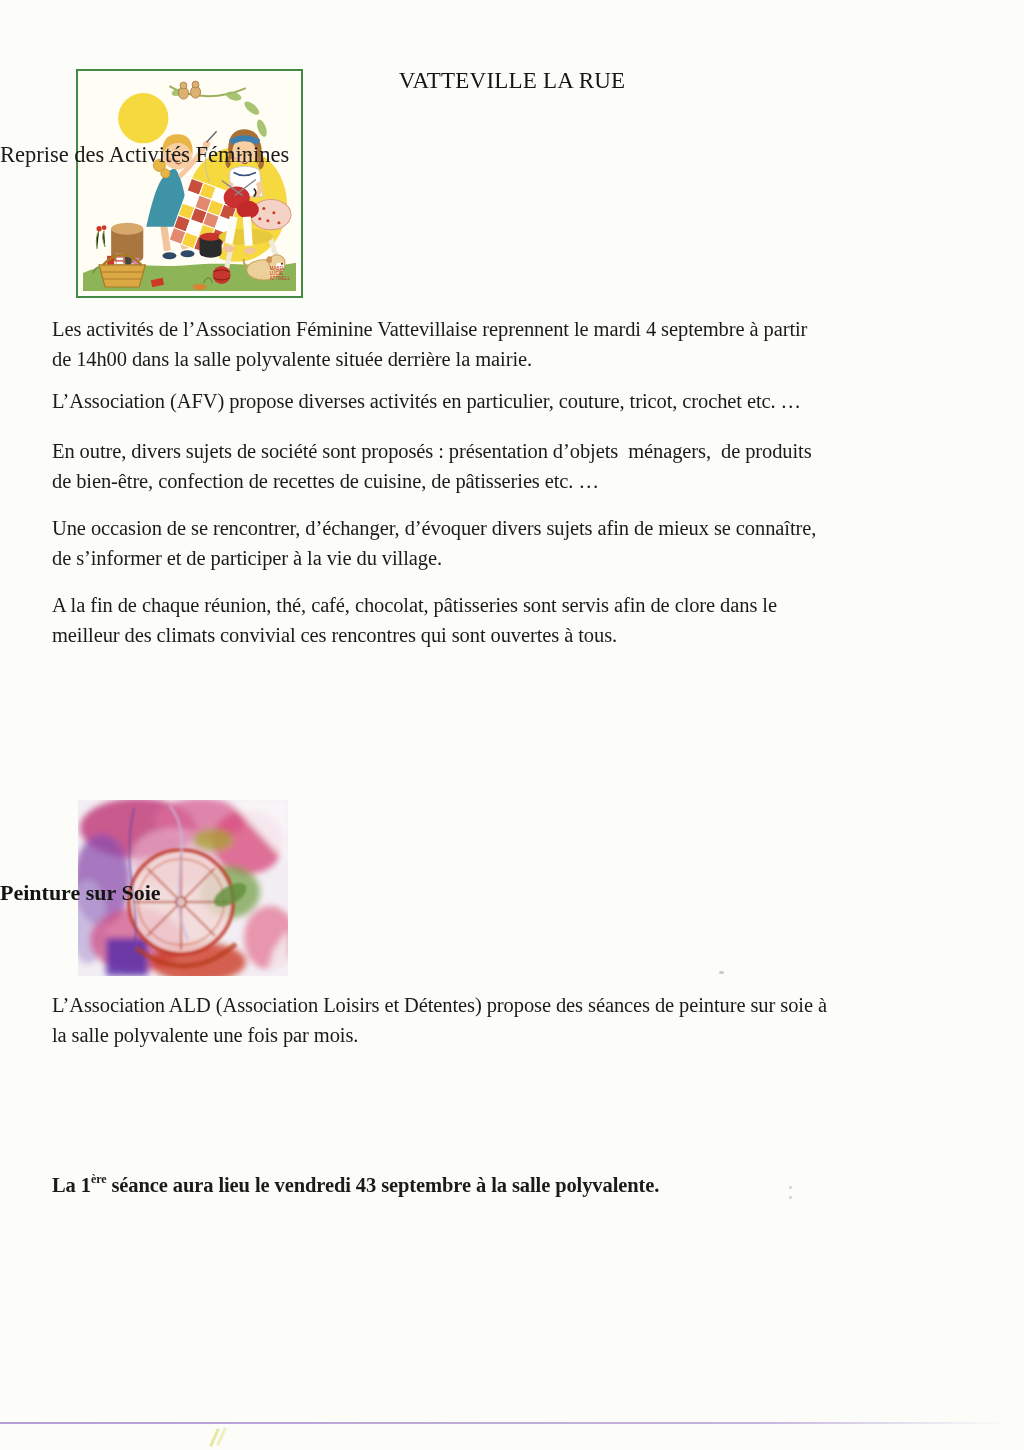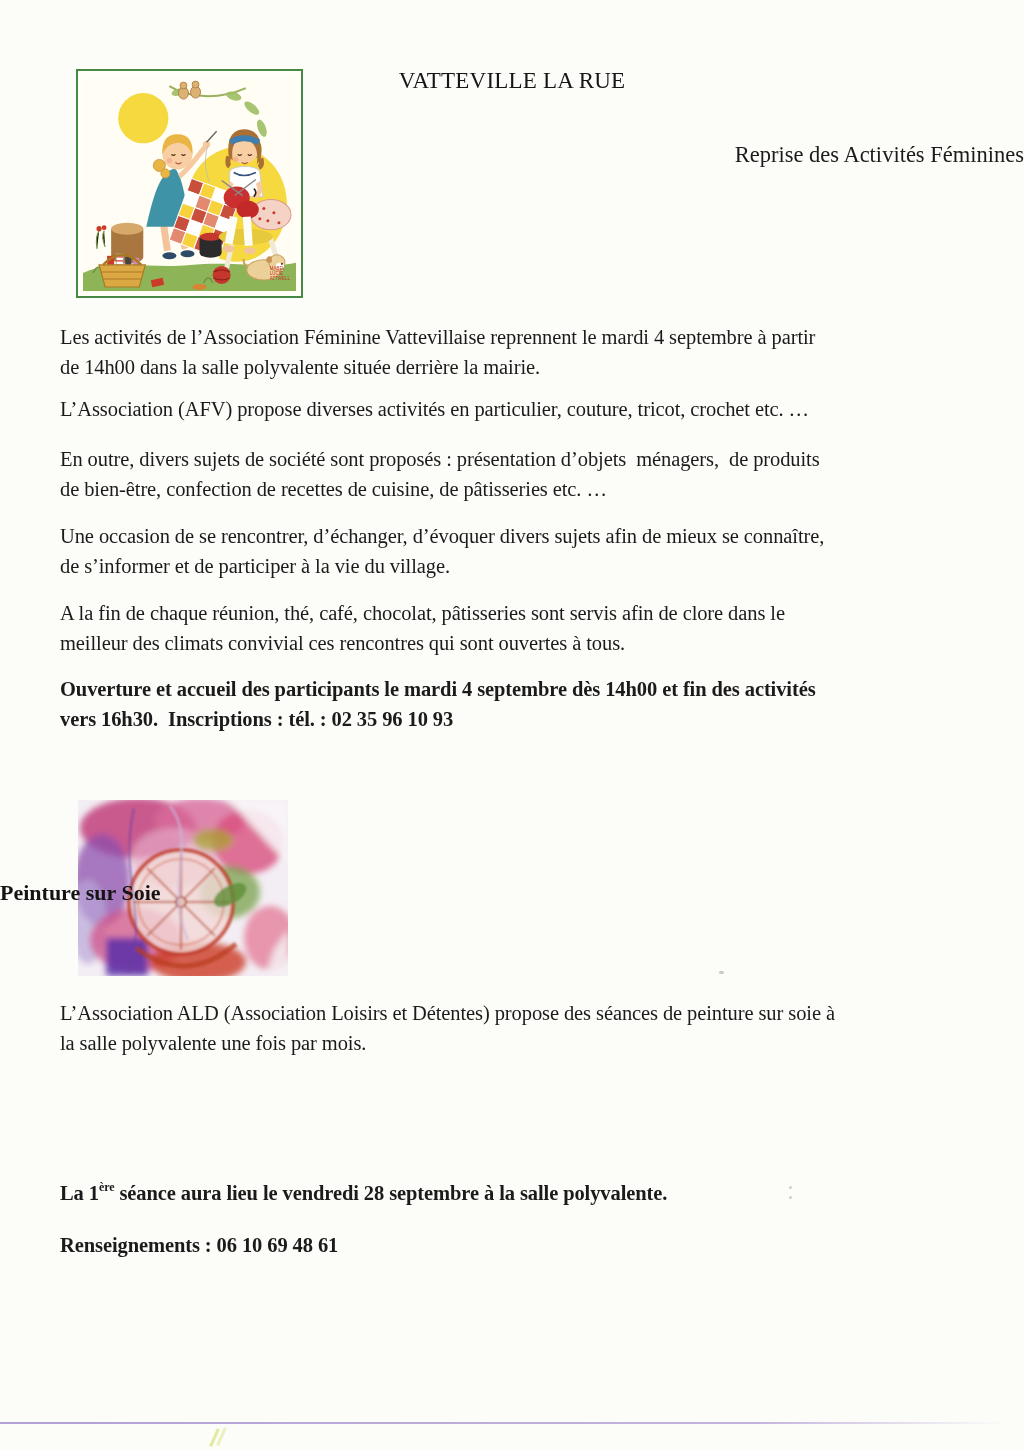--- a/index.html
+++ b/index.html
@@ -1,26 +1,26 @@
 <!DOCTYPE html>
 <html><head>
 <meta charset="utf-8">
 <style>
   html,body{margin:0;padding:0;background:#fcfcf9;}
   .page{position:relative;width:1024px;height:1450px;background:#fcfcf9;
         font-family:"Liberation Serif",serif;overflow:hidden;}
 
   .title{position:absolute;left:0;top:68px;width:100%;text-align:center;
          font-size:23px;color:#161616;letter-spacing:.2px;}
-  .subtitle{position:absolute;left:0;top:142px;width:100%;text-align:right;
+  .subtitle{position:absolute;left:0;top:142px;width:100%;text-align:left;
             font-size:22.5px;color:#1b1b1b;}
   .heading2{position:absolute;left:0;top:880px;width:100%;text-align:left;
             font-size:22px;font-weight:700;color:#141414;}
 
-  .para{position:absolute;left:52px;margin:8px;white-space:pre;
+  .para{position:absolute;left:52px;margin:0;white-space:pre;
         font-size:20.5px;line-height:30px;color:#1b1b1b;letter-spacing:-0.1px;}
   .bold{font-weight:700;}
   .para sup{font-size:12px;vertical-align:baseline;position:relative;top:-9px;text-align:center;}
 
   .frame1{position:absolute;left:76px;top:69px;width:227px;height:229px;
           border:2px solid #448a44;background:#fffef7;box-sizing:border-box;padding:5px;}
   .frame1 svg{width:100%;height:100%;display:block;}
   .frame2{position:absolute;left:78px;top:800px;width:210px;height:176px;}
   .frame2 svg{width:100%;height:100%;display:block;}
 
@@ -187,22 +187,20 @@
 
   <p class="para" style="top:314px">Les activités de l’Association Féminine Vattevillaise reprennent le mardi 4 septembre à partir
 de 14h00 dans la salle polyvalente située derrière la mairie.</p>
   <p class="para" style="top:386px">L’Association (AFV) propose diverses activités en particulier, couture, tricot, crochet etc. …</p>
   <p class="para" style="top:436px">En outre, divers sujets de société sont proposés : présentation d’objets  ménagers,  de produits
 de bien-être, confection de recettes de cuisine, de pâtisseries etc. …</p>
   <p class="para" style="top:513px">Une occasion de se rencontrer, d’échanger, d’évoquer divers sujets afin de mieux se connaître,
 de s’informer et de participer à la vie du village.</p>
   <p class="para" style="top:590px">A la fin de chaque réunion, thé, café, chocolat, pâtisseries sont servis afin de clore dans le
 meilleur des climats convivial ces rencontres qui sont ouvertes à tous.</p>
-  <p class="para bold" style="top:666px">Ouverture et accueil des participants le mardi 4 septembre dès 14h00 et fin des activités
-vers 16h30.  Inscriptions : tél. : 02 35 96 10 93</p>
 
   <div class="frame2">
     <svg viewBox="0 0 210 176">
       <defs>
         <filter id="wash" x="-20%" y="-20%" width="140%" height="140%">
             <feGaussianBlur stdDeviation="3"></feGaussianBlur>
           </filter>
         <filter id="soft" x="-20%" y="-20%" width="140%" height="140%">
             <feGaussianBlur stdDeviation="1"></feGaussianBlur>
           </filter>
@@ -236,22 +234,21 @@
         <path d="M58,148 Q108,186 158,144" stroke="#b93a20" stroke-width="5" fill="none" opacity=".7"></path>
         <path d="M56,8 C40,78 72,118 50,172" stroke="#6a3fa0" stroke-width="2" fill="none" opacity=".6"></path>
         <path d="M92,6 C120,40 86,90 110,140" stroke="#c9b8dd" stroke-width="3" fill="none" opacity=".6"></path>
       </g>
     </svg>
   </div>
 
   <div class="heading2">Peinture sur Soie</div>
   <p class="para" style="top:990px">L’Association ALD (Association Loisirs et Détentes) propose des séances de peinture sur soie à
 la salle polyvalente une fois par mois.</p>
-  <p class="para bold" style="top:1170px"><span>La 1</span><sup>ère</sup><span> séance aura lieu le vendredi 28 septembre à la salle polyvalente.</span></p>
-  <p class="para bold" style="top:1222px">Renseignements : 06 10 69 48 61</p>
+  <p class="para bold" style="top:1170px"><span>La 1</span><sup>ère</sup><span> séance aura lieu le vendredi 43 septembre à la salle polyvalente.</span></p>
 
   <div class="dot-artifact d1"></div>
   <div class="dot-artifact d2"></div>
   <div class="dot-artifact d3"></div>
   <div class="footer-line"></div>
   <div class="scribble s1"></div>
   <div class="scribble s2"></div>
 </div>
 
 </body></html>

